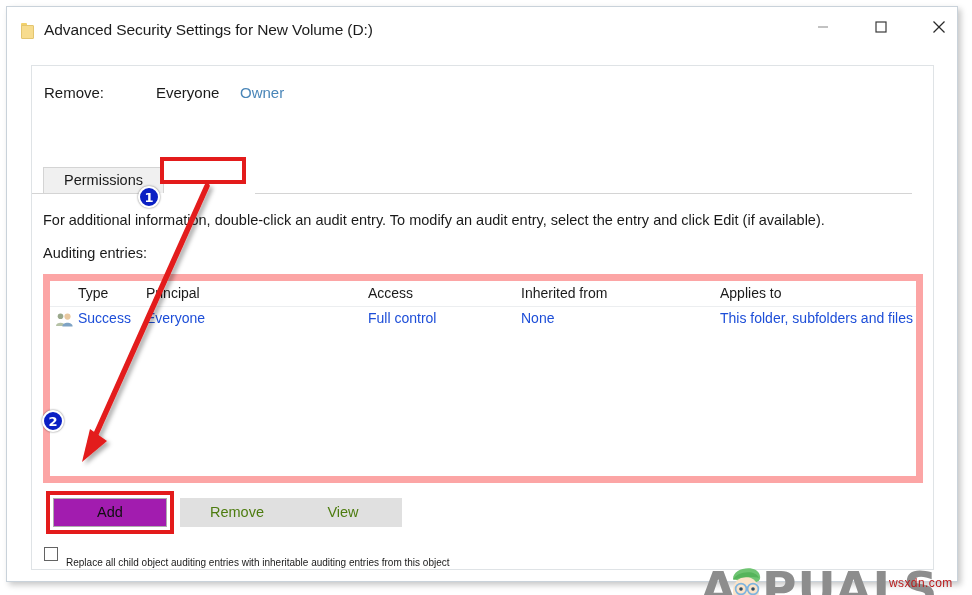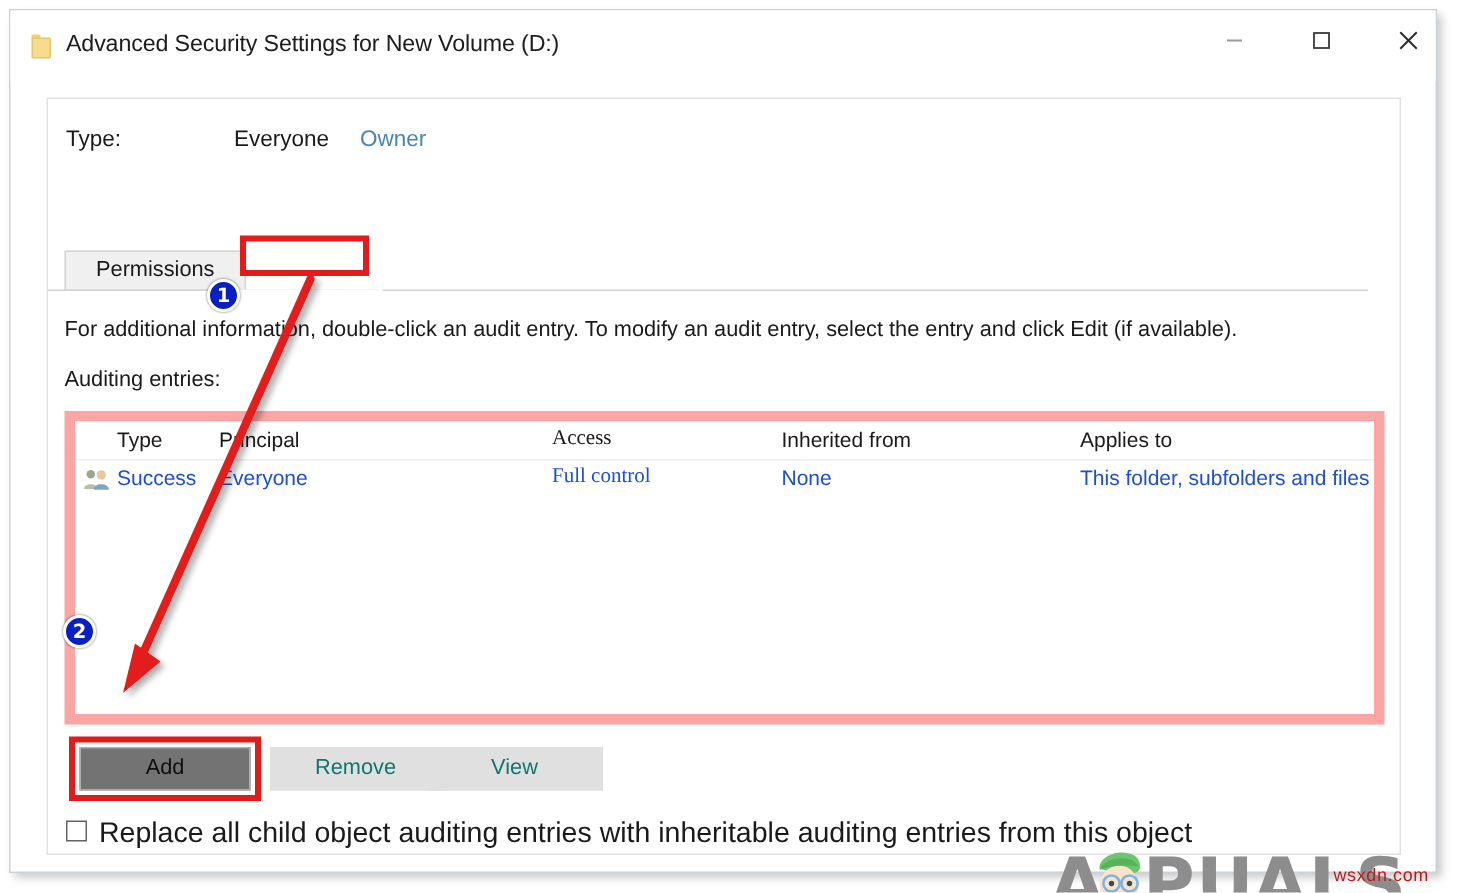--- a/index.html
+++ b/index.html
@@ -209,21 +209,21 @@
   }
   .col {
     position: absolute;
     top: 4px;
     font-size: 14px;
     color: #1a1a1a;
     white-space: nowrap;
   }
   .col-0 { left: 28px;  }
   .col-1 { left: 96px;  }
-  .col-2 { left: 318px; font-family: Liberation Serif, serif; }
+  .col-2 { left: 318px; }
   .col-3 { left: 471px; }
   .col-4 { left: 670px; }
   #list-row {
     position: relative;
     height: 26px;
     cursor: default;
   }
   .cell {
     position: absolute;
     top: 3px;
@@ -244,28 +244,28 @@
     position: absolute;
     height: 29px;
     box-sizing: border-box;
     font-size: 14.5px;
     text-align: center;
     line-height: 27px;
     cursor: default;
     white-space: nowrap;
   }
   .btn-enabled {
-    background: #737373;
+    background: #a21caf;
     border: 1px solid #adadad;
     color: #0f0f0f;
   }
   .btn-disabled {
     background: #e0e0e0;
     border: 1px solid #e0e0e0;
-    color: #0f766e;
+    color: #4d7c0f;
   }
   #btn-add    { left: 21px;  top: 432px; width: 114px; }
   #btn-remove { left: 148px; top: 432px; width: 114px; }
   #btn-view   { left: 252px; top: 432px; width: 118px; }
 
   #add-highlight {
     position: absolute;
     left: 14px;
     top: 425px;
     width: 128px;
@@ -289,22 +289,22 @@
     width: 14px;
     height: 14px;
     border: 1px solid #636363;
     background: #ffffff;
     box-sizing: border-box;
     cursor: pointer;
   }
   #replace-label {
     position: absolute;
     left: 22px;
-    top: 0;
-    font-size: 19px;
+    top: 12px;
+    font-size: 10px;
     color: #1a1a1a;
     white-space: nowrap;
     cursor: default;
   }
 
   
   #watermark {
     position: absolute;
     left: 668px;
     top: 495px;
@@ -391,21 +391,21 @@
         <line x1="1.5" y1="1.5" x2="12.5" y2="12.5" stroke="#2b2b2b" stroke-width="1.3"></line>
         <line x1="12.5" y1="1.5" x2="1.5" y2="12.5" stroke="#2b2b2b" stroke-width="1.3"></line>
       </svg>
     </div>
   </div>
 
   <div id="content-panel">
 
     <div id="props">
       <div class="prop-row">
-        <span class="prop-label">Type:</span>
+        <span class="prop-label">Remove:</span>
         <span class="prop-value">Everyone</span>
         <a class="prop-link" href="#">Owner</a>
       </div>
     </div>
 
     <div id="tabstrip">
       <div class="tab-item tab-inactive" id="tab-0">Permissions</div>
     </div>
     <div id="tab-underline"></div>
     <div id="tab-underline-cover"></div>

